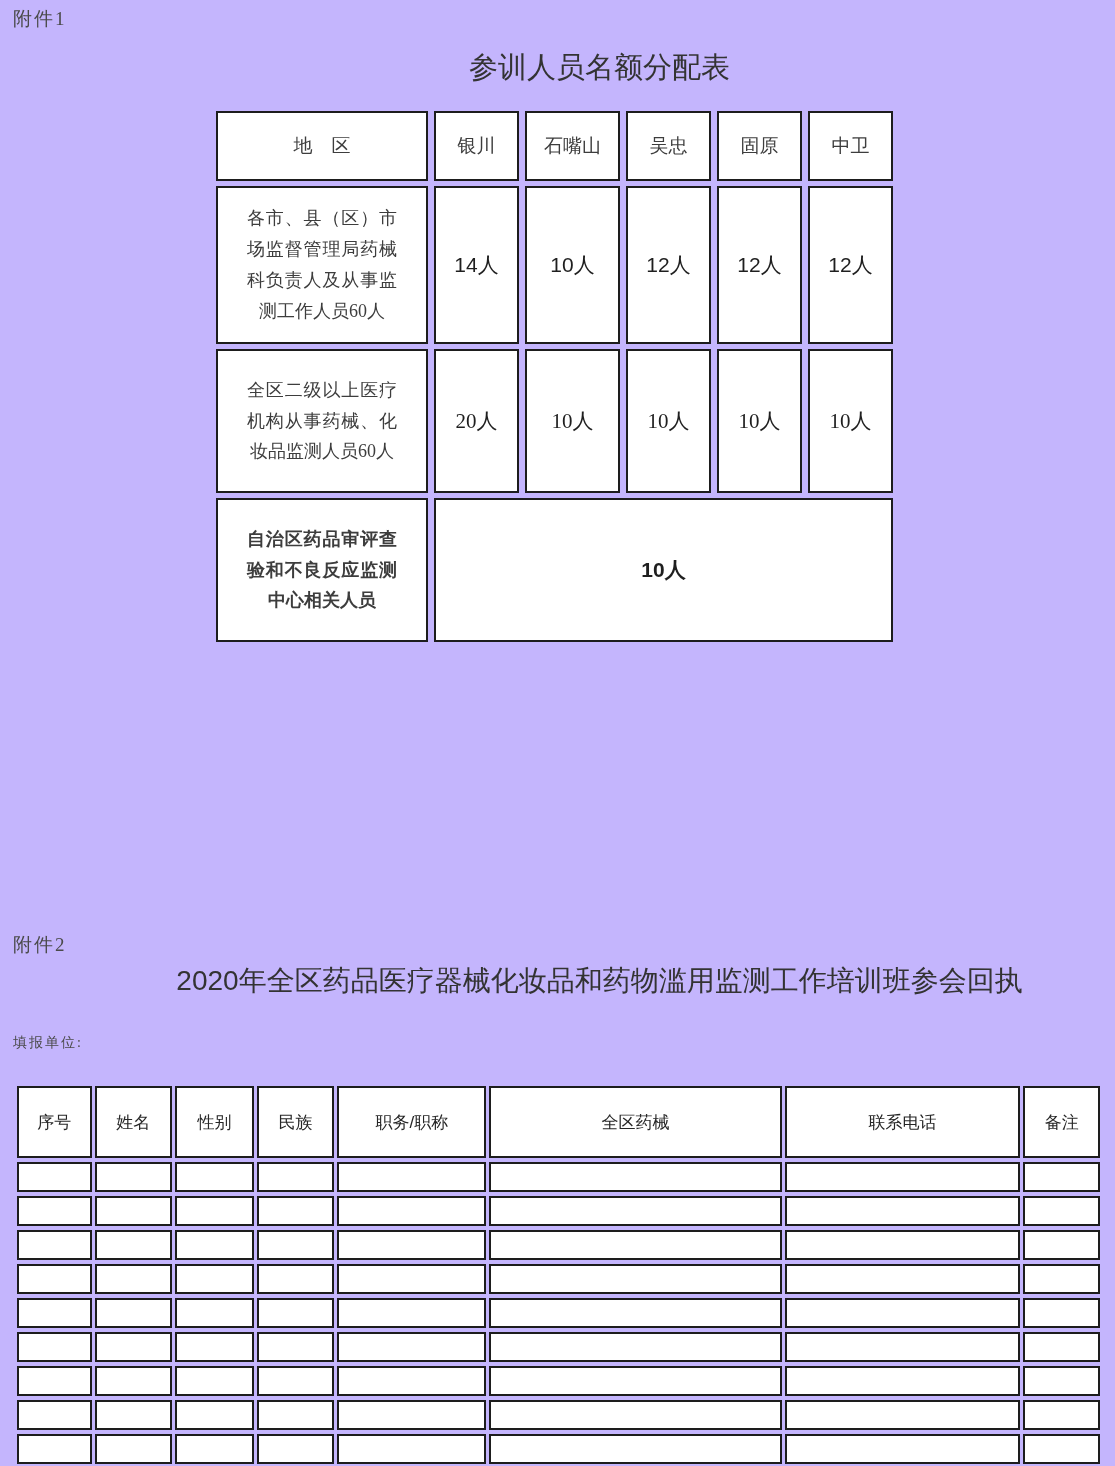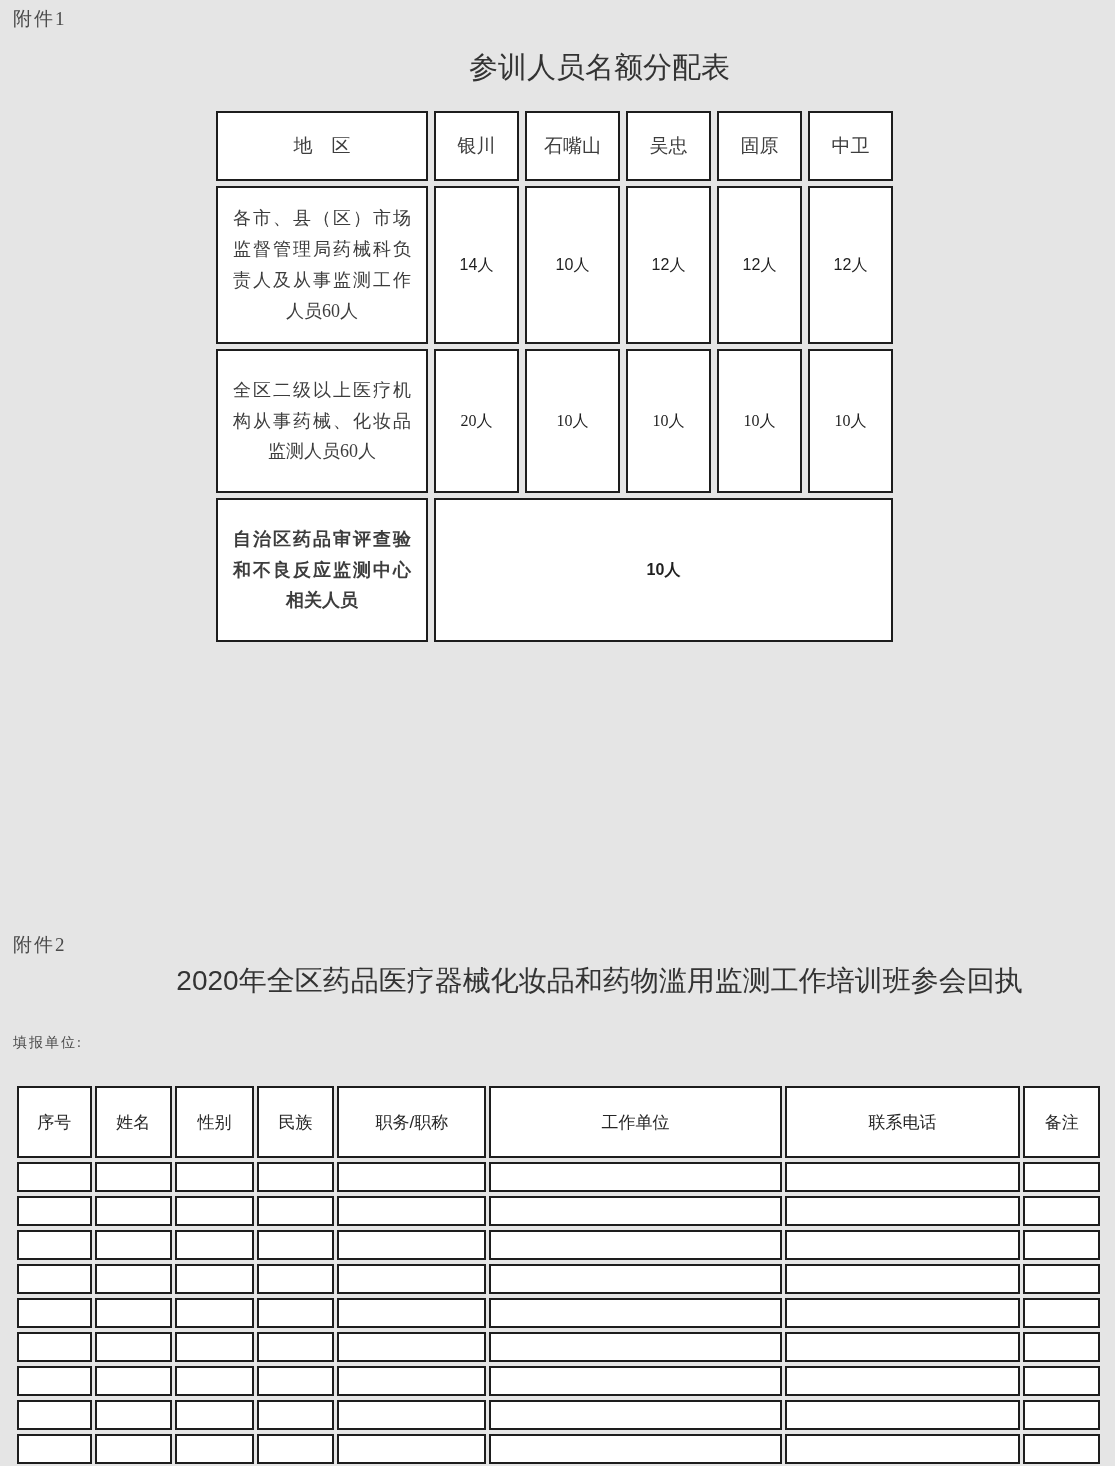--- a/index.html
+++ b/index.html
@@ -4,21 +4,21 @@
 <style>
   html, body {
     margin: 0;
     padding: 0;
     background: #ffffff;
   }
   .page {
     position: relative;
     width: 1115px;
     height: 1466px;
-    background: #e5e5e5;
+    background: #c4b5fd;
     font-family: "Liberation Serif", serif;
     color: #3a3a3a;
     overflow: hidden;
   }
   .att-label {
     position: absolute;
     left: 13px;
     font-size: 19px;
     color: #4a4a4a;
     letter-spacing: 2px;
@@ -68,27 +68,27 @@
   }
   #quota-table td.head {
     font-size: 19px;
     color: #3d3d3d;
     height: 64px;
   }
   #quota-table td.cat {
     font-size: 18px;
     color: #3d3d3d;
     line-height: 1.72;
-    padding: 0 15px;
+    padding: 0 29px;
     text-align: justify;
     text-align-last: center;
   }
   #quota-table td.num {
     font-family: "Liberation Sans", sans-serif;
-    font-size: 16px;
+    font-size: 21px;
     color: #1f1f1f;
   }
   #quota-table tr.r1 td { height: 152px; }
   #quota-table tr.r2 td { height: 138px; font-family: Liberation Serif, serif; }
   #quota-table tr.r3 td { height: 148px; }
   #quota-table tr.r4 td { height: 138px; font-weight: bold; }
 
   
   #receipt-table {
     left: 14px;
@@ -172,21 +172,21 @@
         <col style="width:234px">
         <col style="width:76px">
     </colgroup>
     <tbody>
       <tr>
         <td class="head">序号</td>
         <td class="head">姓名</td>
         <td class="head">性别</td>
         <td class="head">民族</td>
         <td class="head">职务/职称</td>
-        <td class="head">工作单位</td>
+        <td class="head">全区药械</td>
         <td class="head">联系电话</td>
         <td class="head">备注</td>
       </tr>
     <tr class="empty">
           <td></td>
           <td></td>
           <td></td>
           <td></td>
           <td></td>
           <td></td>

